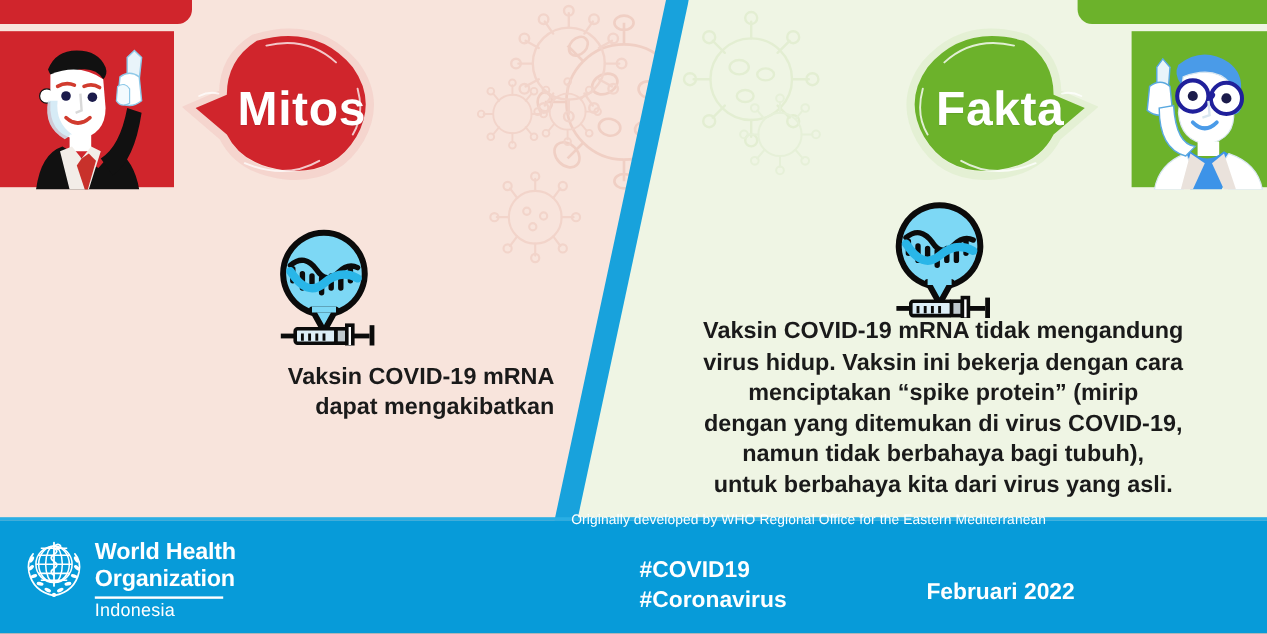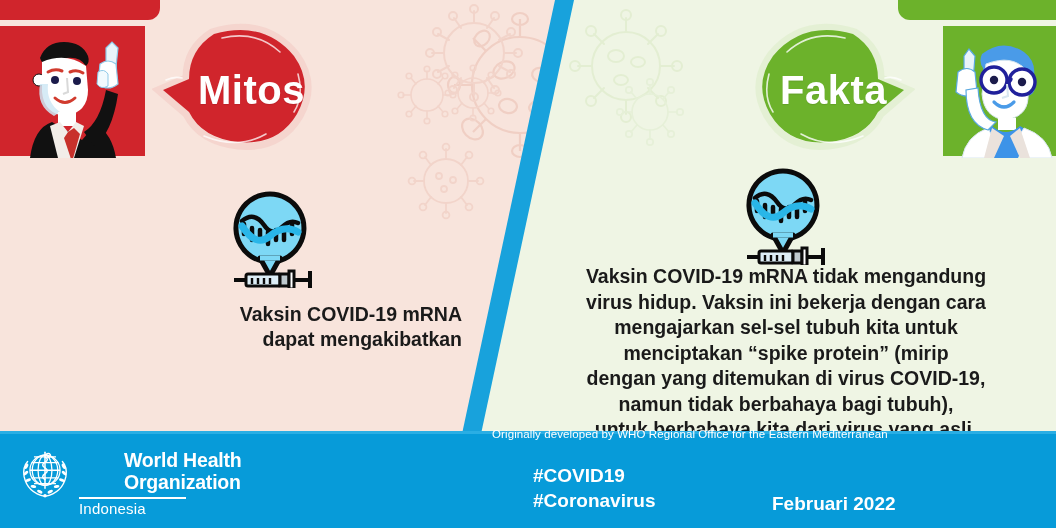--- a/index.html
+++ b/index.html
@@ -97,41 +97,40 @@
   }
   .footer-topline {
     position:absolute; left:0; top:431px; width:1056px; height:3px;
     background:#2AAEE4;
   }
   .who-logo { position:absolute; left:16px; top:443px; }
   .who-name {
     position:absolute; left:79px; top:449px;
     color:#ffffff; font-weight:bold; font-size:19.5px; line-height:22px;
     letter-spacing:-0.2px;
-    margin-left:45px;
   }
   .who-underline {
     position:absolute; left:79px; top:497px; width:107px; height:2px;
     background:#ffffff;
   }
   .who-country {
     position:absolute; left:79px; top:500px;
     color:#ffffff; font-weight:normal; font-size:15px; letter-spacing:.2px;
   }
   .credit {
-    position:absolute; left:492px; top:428px;
+    position:absolute; left:476px; top:428px;
     color:#ffffff; font-size:11.5px; letter-spacing:.1px; white-space:nowrap;
   }
   .hashtags {
     position:absolute; left:533px; top:463px;
     color:#ffffff; font-weight:bold; font-size:19px; line-height:25px;
   }
   .date {
     position:absolute; left:772px; top:483px;
-    color:#ffffff; font-weight:bold; font-size:19px; white-space:nowrap;margin-top:10px;
+    color:#ffffff; font-weight:bold; font-size:19px; white-space:nowrap;
   }
 </style>
 </head>
 <body>
 
 <div id="stage">
 
   <div class="bg-left"></div>
 
   <div class="watermarks">
@@ -427,21 +426,20 @@
       <rect x="6" y="6" width="12" height="4" fill="#0B0B0B"></rect>
       <g stroke="#0B0B0B" stroke-width="2.4">
           <path d="M24 6 v6 M30 6 v6 M36 6 v6 M42 6 v6"></path>
         </g>
     </g>
   </svg>
 
   <div class="fact-text">
     <div>Vaksin COVID-19 mRNA tidak mengandung</div>
     <div>virus hidup. Vaksin ini bekerja dengan cara</div>
-    <div>mengajarkan sel-sel tubuh kita untuk</div>
     <div><span>menciptakan “</span><span class="em">spike protein</span><span>” (mirip</span></div>
     <div>dengan yang ditemukan di virus COVID-19,</div>
     <div>namun tidak berbahaya bagi tubuh),</div>
     <div>untuk berbahaya kita dari virus yang asli.</div>
   </div>
 
   <div class="footer-topline"></div>
   <div class="footer"></div>
 
   <svg class="who-logo" width="58" height="58" viewBox="0 0 100 100">

